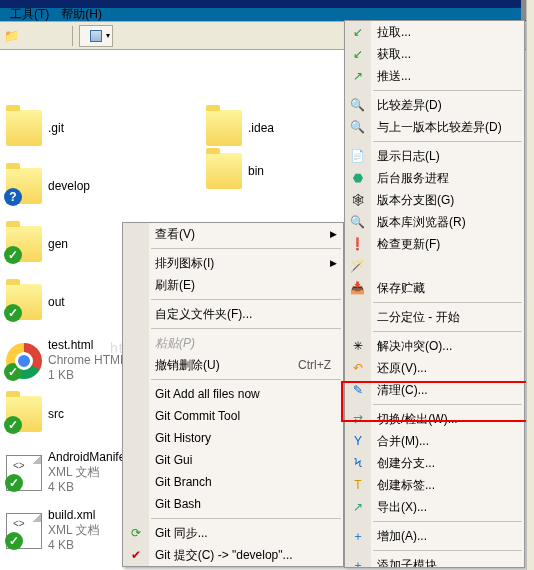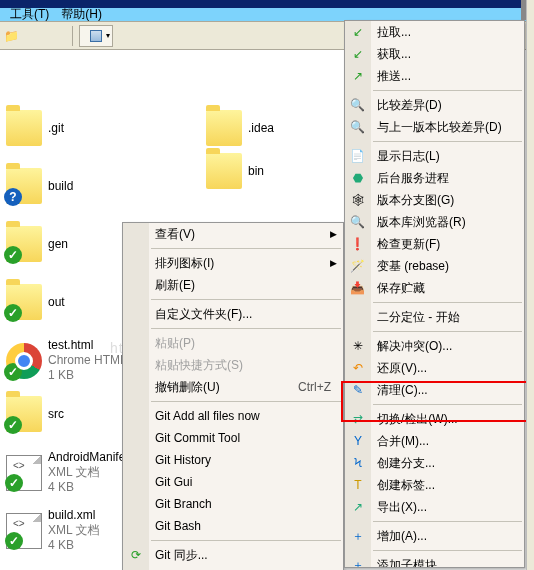--- a/index.html
+++ b/index.html
@@ -1,18 +1,18 @@
 <!DOCTYPE html>
 <html><head>
 <meta charset="utf-8">
 <style>
 * { box-sizing: border-box; margin: 0; padding: 0; font-family: "Microsoft YaHei", SimSun, sans-serif; font-size: 12px; }
 body { width: 534px; height: 570px; background: #fff; position: relative; overflow: hidden; }
 .titlebar { height: 8px; background: #0a246a; }
-.menubar { height: 14px; background: #7dd3fc; border-bottom: 1px solid #aca899; padding-left: 4px; display: flex; align-items: center; }
+.menubar { height: 14px; background: #0369a1; border-bottom: 1px solid #aca899; padding-left: 4px; display: flex; align-items: center; }
 .menubar span { padding: 3px 6px; }
 .toolbar { height: 28px; background: #ece9d8; border-bottom: 1px solid #aca899; display: flex; align-items: center; padding-left: 4px; gap: 4px; }
 .tb-label { padding: 0 4px; margin-top: 48px; }
 .tb-sep { width: 1px; height: 20px; background: #aca899; margin: 0 2px; }
 .tb-view { width: 34px; height: 22px; border: 1px solid #aca899; background: #f7f5ed; display: flex; align-items: center; justify-content: center; position: relative; }
 .tb-view::after { content: "▾"; font-size: 8px; position: absolute; right: 2px; }
 .filearea { position: relative; height: 510px; background: #fff; }
 .item { position: absolute; display: flex; align-items: center; gap: 6px; }
 .item .ic { width: 36px; height: 36px; position: relative; }
 .folder-ic { background: linear-gradient(#fef49c, #f7d65a); border-radius: 2px; }
@@ -23,21 +23,21 @@
 .chrome-ic::after { content: ""; position: absolute; top: 9px; left: 9px; width: 18px; height: 18px; border-radius: 50%; background: #4285f4; border: 3px solid #fff; box-sizing: border-box; }
 .xml-ic { background: #fff; border: 1px solid #888; }
 .xml-ic::before { content: "<>"; position: absolute; top: 4px; left: 6px; font-size: 10px; color: #555; }
 .xml-ic::after { content: ""; position: absolute; top: 0; right: 0; width: 8px; height: 8px; background: linear-gradient(135deg, #fff 50%, #bbb 50%); }
 .meta { line-height: 1.25; }
 .meta .sub { color: #777; }
 
 .ctxmenu { position: absolute; background: #f7f3ee; border: 1px solid #979797; box-shadow: 2px 2px 3px rgba(0,0,0,.3); }
 .ctxmenu .iconcol { position: absolute; left: 0; top: 0; bottom: 0; width: 26px; background: #e9e5dc; }
 .mi { position: relative; height: 22px; display: flex; align-items: center; padding-left: 32px; padding-right: 18px; white-space: nowrap; }
-.mi.dis { color: #a0a0a0; }
+.mi.dis { color: #a0a0a0; font-style: italic; }
 .mi .arr { position: absolute; right: 6px; font-size: 9px; }
 .mi .sc { position: absolute; right: 12px; color: #555; }
 .msep { height: 1px; background: #c5c2b8; margin: 3px 2px 3px 28px; }
 .mi .mic { position: absolute; left: 4px; width: 18px; height: 18px; display: flex; align-items: center; justify-content: center; font-size: 12px; }
 
 .menu1 { left: 122px; top: 222px; width: 222px; }
 .menu2 { left: 344px; top: 20px; width: 181px; height: 548px; overflow: hidden;}
 .redbox { position: absolute; left: 341px; top: 381px; width: 190px; height: 41px; border: 2px solid #e00; pointer-events: none; }
 .rbar { position: absolute; right: 0; top: 0; width: 8px; height: 570px; background: #ece9d8; border-left: 1px solid #bbb; }
 .watermark { position: absolute; left: 110px; top: 290px; color: #ddd; font-size: 14px; letter-spacing: 1px; pointer-events: none; z-index: 0; }
@@ -69,21 +69,21 @@
       <span>.idea</span>
   </div>
   <div class="item" style="left:6px;top:60px">
     <div class="ic folder-ic"></div>
       <span>.git</span>
   </div>
   <div class="item" style="left:6px;top:118px">
     <div class="ic folder-ic">
         <div class="badge-q">?</div>
       </div>
-      <span>build</span>
+      <span>develop</span>
   </div>
   <div class="item" style="left:206px;top:103px">
     <div class="ic folder-ic"></div>
       <span>bin</span>
   </div>
   <div class="item" style="left:6px;top:176px">
     <div class="ic folder-ic">
         <div class="badge-ok">✓</div>
       </div>
       <span>gen</span>
@@ -147,23 +147,20 @@
       <span>刷新(E)</span>
     </div>
   <div class="msep"></div>
   <div class="mi">
       <span>自定义文件夹(F)...</span>
     </div>
   <div class="msep"></div>
   <div class="mi dis">
       <span>粘贴(P)</span>
     </div>
-  <div class="mi dis">
-      <span>粘贴快捷方式(S)</span>
-    </div>
   <div class="mi">
       <span>撤销删除(U)</span>
       <span class="sc">Ctrl+Z</span>
     </div>
   <div class="msep"></div>
   <div class="mi">
       <span>Git Add all files now</span>
     </div>
   <div class="mi">
       <span>Git Commit Tool</span>
@@ -231,21 +228,20 @@
   <div class="mi">
       <span class="mic">🔍</span>
       <span>版本库浏览器(R)</span>
     </div>
   <div class="mi">
       <span class="mic" style="color:#c00">❗</span>
       <span>检查更新(F)</span>
     </div>
   <div class="mi">
       <span class="mic">🪄</span>
-      <span>变基 (rebase)</span>
     </div>
   <div class="mi">
       <span class="mic" style="color:#c70">📥</span>
       <span>保存贮藏</span>
     </div>
   <div class="msep"></div>
   <div class="mi">
       <span>二分定位 - 开始</span>
     </div>
   <div class="msep"></div>

